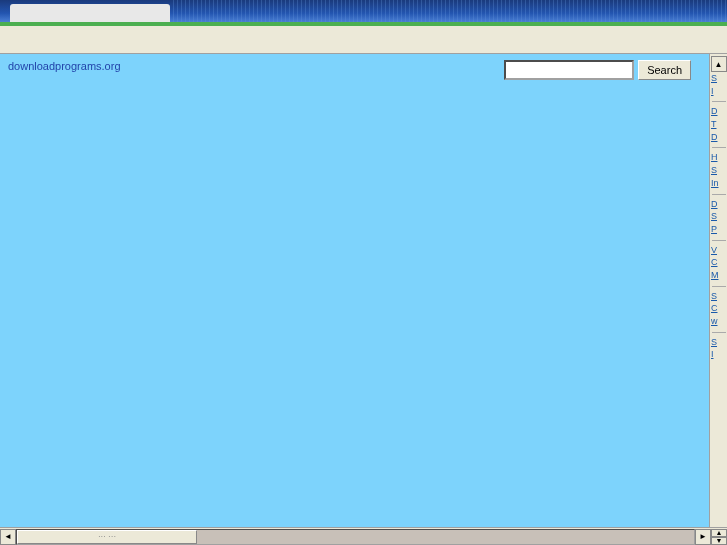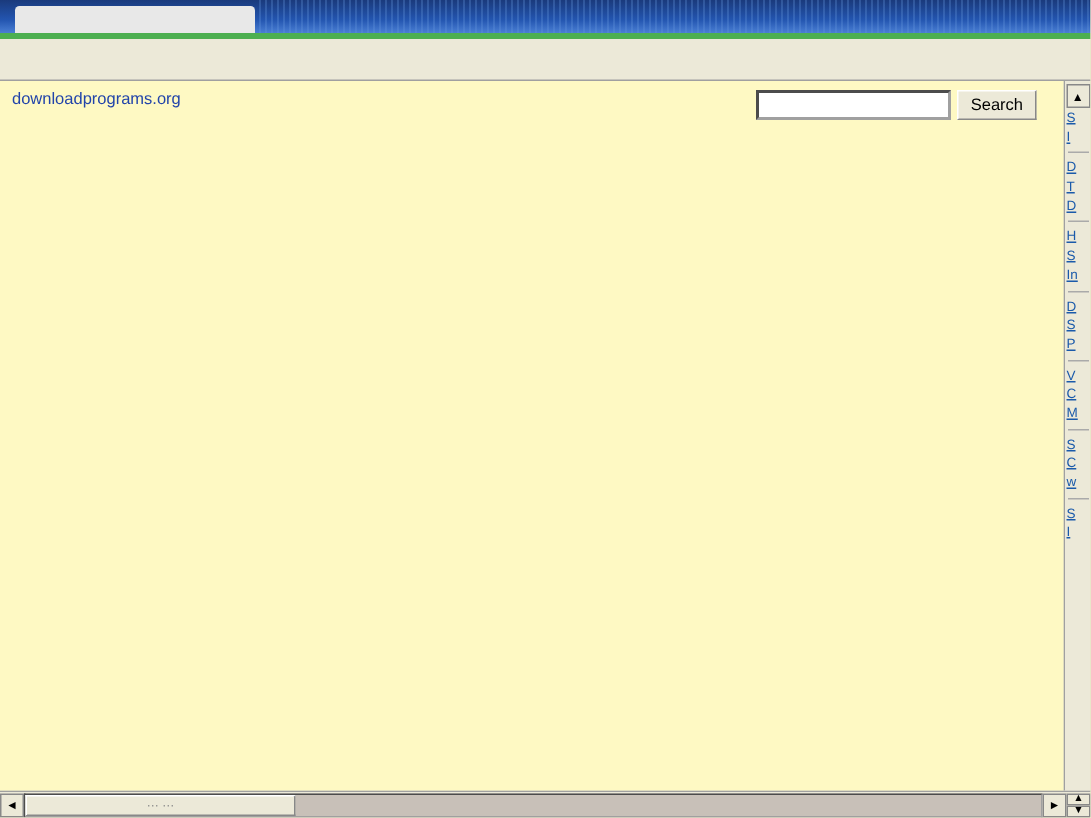--- a/index.html
+++ b/index.html
@@ -64,21 +64,21 @@
     
     .main-wrapper {
       display: flex;
       width: 100%;
       height: calc(545px - 22px - 4px - 28px - 18px);
     }
 
     
     .content-area {
       flex: 1;
-      background: #fef9c3;
+      background: #7dd3fc;
       padding: 6px 8px;
       position: relative;
       overflow: hidden;
     }
 
     .site-title {
       color: #2244aa;
       font-size: 11px;
       text-decoration: none;
     }

